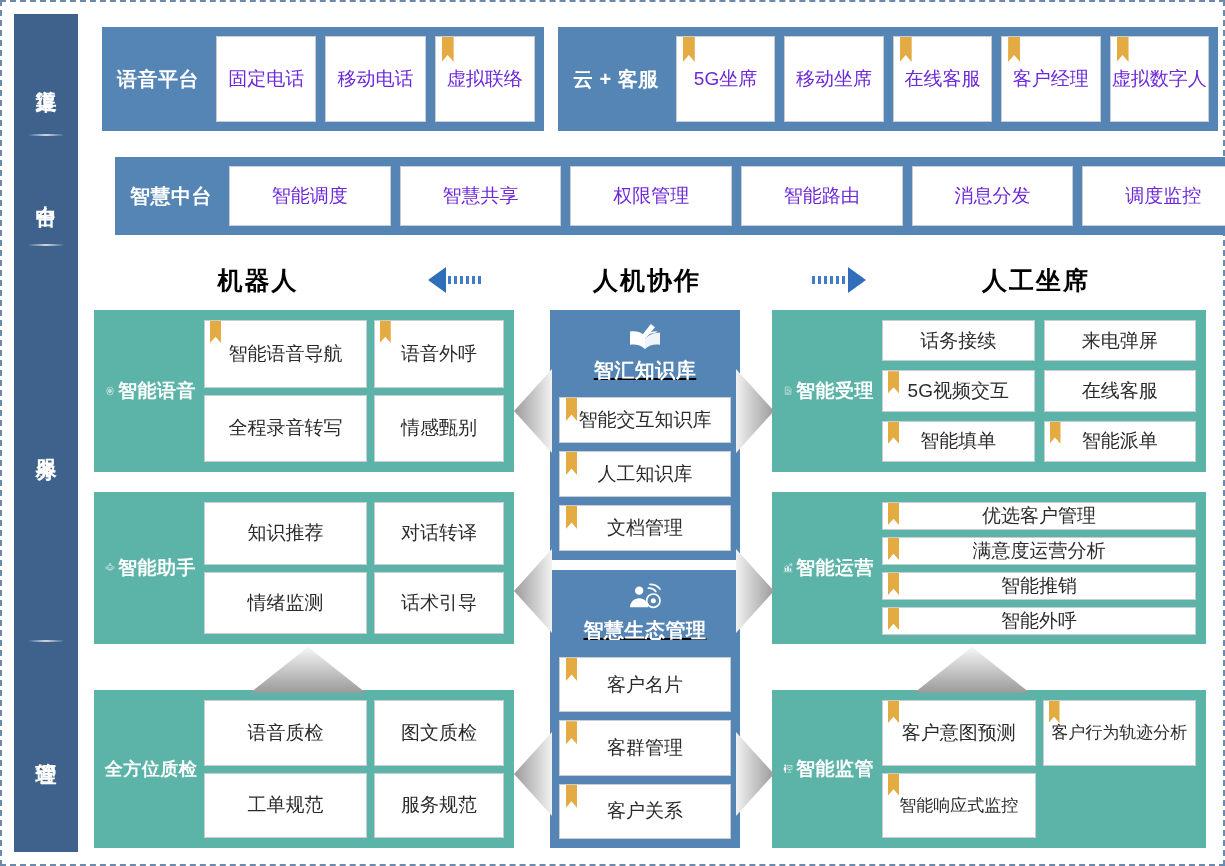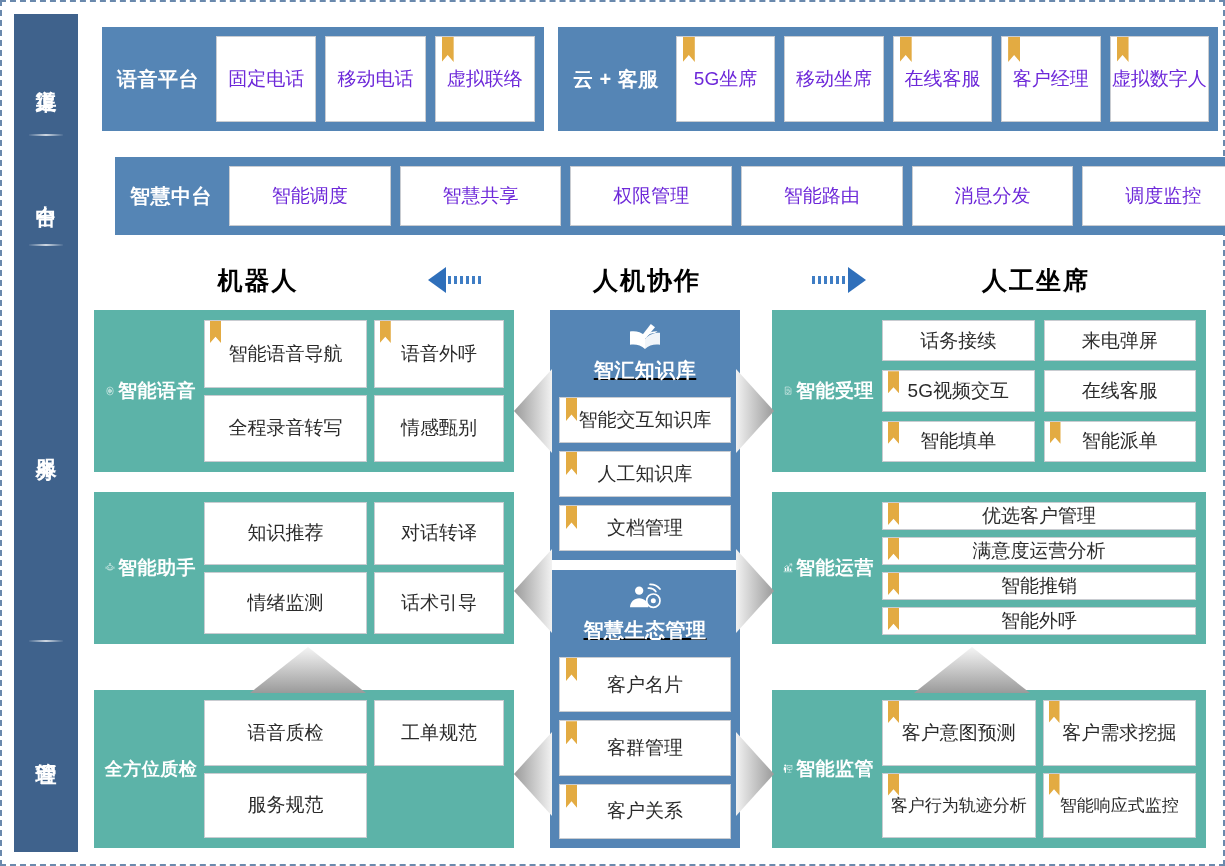--- a/index.html
+++ b/index.html
@@ -338,20 +338,23 @@
         <path d="M30 21l8 3v7c0 5-4 8-8 9-4-1-8-4-8-9v-7z" fill="none" stroke="#fff" stroke-width="2"></path>
         <path d="M26.5 30l2.5 2.5 5-5" fill="none" stroke="#fff" stroke-width="2" stroke-linecap="round"></path>
       </svg>
       <div class="gp-name" style="font-size:18px;">全方位质检</div>
     </div>
     <div class="gp-grid" style="grid-template-columns:1.25fr 1fr; grid-template-rows:1fr 1fr;">
       <div class="cell">
         <span>语音质检</span>
       </div>
       <div class="cell">
+        <span>图文质检</span>
+      </div>
+      <div class="cell">
         <span>工单规范</span>
       </div>
       <div class="cell">
         <span>服务规范</span>
       </div>
     </div>
   </div>
 
   <div class="center-mod" style="left:548px; top:308px; width:190px; height:250px;">
     <div class="cm-head">
@@ -480,24 +483,20 @@
         <line x1="30" y1="26" x2="30" y2="33" stroke="#fff" stroke-width="2"></line>
         <line x1="24" y1="37" x2="36" y2="37" stroke="#fff" stroke-width="2" stroke-linecap="round"></line>
       </svg>
       <div class="gp-name">智能监管</div>
     </div>
     <div class="gp-grid" style="grid-template-columns:1fr 1fr; grid-template-rows:1fr 1fr;">
       <div class="cell">
         <span class="ribbon"></span>
         <span>客户意图预测</span>
       </div>
-      <div class="cell">
-        <span class="ribbon"></span>
-        <span>客户需求挖掘</span>
-      </div>
       <div class="cell" style="font-size:17px;">
         <span class="ribbon"></span>
         <span>客户行为轨迹分析</span>
       </div>
       <div class="cell" style="font-size:17px;">
         <span class="ribbon"></span>
         <span>智能响应式监控</span>
       </div>
     </div>
   </div>

